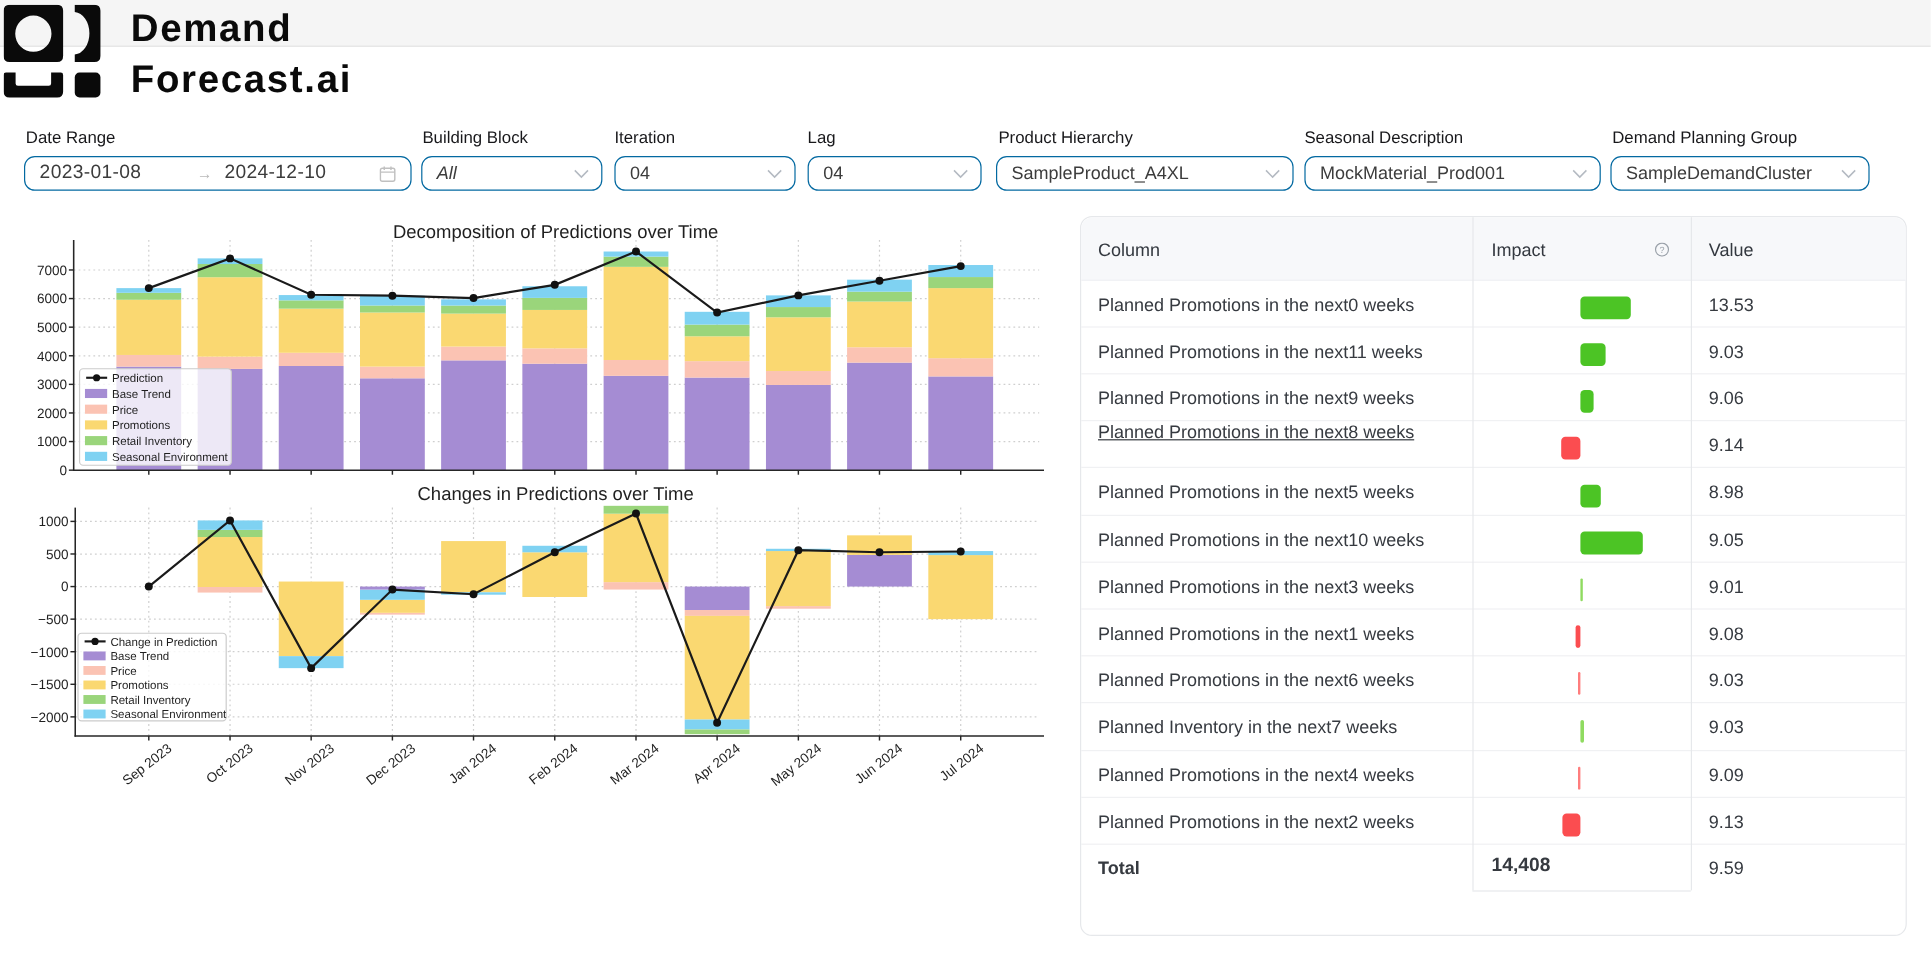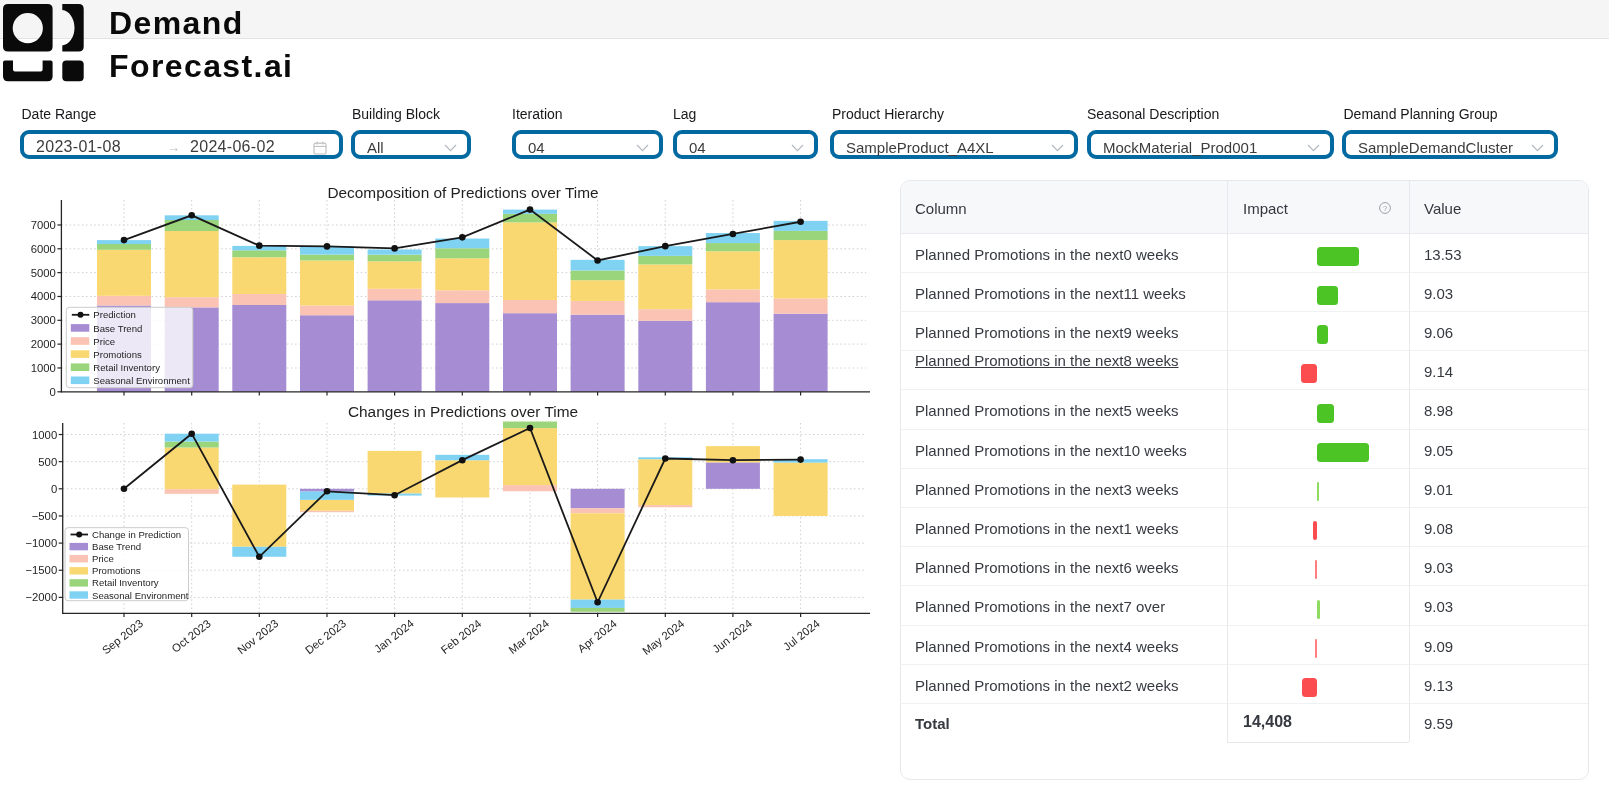--- a/index.html
+++ b/index.html
@@ -1,17 +1,17 @@
 <!DOCTYPE html>
 <html><head><meta charset="utf-8">
 <style>
 * { margin:0; padding:0; box-sizing:border-box; }
 html,body { width:1609px; height:798px; background:#fff; font-family:"Liberation Sans", sans-serif; position:relative; overflow:hidden; }
 .flabel { position:absolute; top:106px; font-size:14px; color:#18181b; }
-.sel { position:absolute; top:129.5px; height:29px; background:#fff; border:4px solid #0369a1; border-radius:9px; font-size:15px; color:#3c3c3c; }
+.sel { position:absolute; top:129.5px; height:29px; background:#fff; border:1px solid #0369a1; border-radius:9px; font-size:15px; color:#3c3c3c; }
 .seltxt { position:absolute; left:12px; top:5px; white-space:nowrap; }
 .chev { position:absolute; right:10px; top:7.5px; }
 .th { position:absolute; font-size:15px; color:#33383f; font-weight:500; }
 .td { position:absolute; font-size:15px; color:#363a40; white-space:nowrap; }
 </style></head>
 <body>
 <div style="position:absolute;left:0;top:0;width:1609px;height:39px;background:#f5f5f5;border-bottom:1px solid #e3e3e3;"></div>
 <svg style="position:absolute;left:3px;top:4px" width="82" height="78" viewBox="0 0 82 78">
 <path fill-rule="evenodd" fill="#0a0a0a" d="M5 0 H44.6 Q49.6 0 49.6 5 V42.6 Q49.6 47.6 44.6 47.6 H5 Q0 47.6 0 42.6 V5 Q0 0 5 0 Z M24.8 9 A15.1 15.1 0 1 0 24.8 39.2 A15.1 15.1 0 1 0 24.8 9 Z"></path>
 <path fill="#0a0a0a" d="M59.3 0 H75.7 Q80.7 0 80.7 5 V42.6 Q80.7 47.6 75.7 47.6 H59.3 V41.5 A13.2 17.8 0 0 0 59.3 6 Z"></path>
@@ -22,29 +22,29 @@
 <div class="flabel" style="left:21.5px;">Date Range</div>
 <div class="flabel" style="left:352px;">Building Block</div>
 <div class="flabel" style="left:512px;">Iteration</div>
 <div class="flabel" style="left:673px;">Lag</div>
 <div class="flabel" style="left:832px;">Product Hierarchy</div>
 <div class="flabel" style="left:1087px;">Seasonal Description</div>
 <div class="flabel" style="left:1343.5px;">Demand Planning Group</div>
 <div class="sel" style="left:20px;width:323px;">
     <span class="seltxt" style="margin-left:0px;top:4.5px;font-size:16px;letter-spacing:0.3px;">2023-01-08</span>
     <span style="position:absolute;left:143px;color:#b8b8b8;font-size:13px;top:6.5px;">→</span>
-    <span style="position:absolute;left:166px;color:#3c3c3c;top:4.5px;font-size:16px;letter-spacing:0.3px;">2024-06-02</span>
+    <span style="position:absolute;left:166px;color:#3c3c3c;top:4.5px;font-size:16px;letter-spacing:0.3px;">2024-12-10</span>
     <svg style="position:absolute;right:12px;top:7.5px" width="14" height="14" viewBox="0 0 14 14">
       <rect x="1" y="2.2" width="12" height="10.8" rx="1.6" fill="none" stroke="#c0c0c0" stroke-width="1.2"></rect>
       <line x1="4.2" y1="0.8" x2="4.2" y2="3.6" stroke="#c0c0c0" stroke-width="1.2"></line>
       <line x1="9.8" y1="0.8" x2="9.8" y2="3.6" stroke="#c0c0c0" stroke-width="1.2"></line>
       <line x1="1" y1="5.4" x2="13" y2="5.4" stroke="#c0c0c0" stroke-width="1.1"></line>
     </svg>
   </div>
-<div class="sel" style="left:351px;width:120px;">
+<div class="sel" style="left:351px;width:151px;font-style:italic;">
     <span class="seltxt">All</span>
     <svg class="chev" width="13" height="13" viewBox="0 0 13 13">
       <path d="M1 4 L6.5 9.6 L12 4" fill="none" stroke="#b4bac2" stroke-width="1.25"></path>
     </svg>
   </div>
 <div class="sel" style="left:512px;width:151px;">
     <span class="seltxt">04</span>
     <svg class="chev" width="13" height="13" viewBox="0 0 13 13">
       <path d="M1 4 L6.5 9.6 L12 4" fill="none" stroke="#b4bac2" stroke-width="1.25"></path>
     </svg>
@@ -359,21 +359,21 @@
 <div style="position:absolute;left:1317.4px;top:481.9px;width:2px;height:19px;background:#8fdb60;border-radius:3.5px;"></div>
 <div style="position:absolute;left:900.5px;top:546.1px;width:687.0px;height:1px;background:#f0f1f3;"></div>
 <div class="td" style="left:915px;top:519.9px;">Planned Promotions in the next1 weeks</div>
 <div class="td" style="left:1424px;top:519.9px;">9.08</div>
 <div style="position:absolute;left:1313.4px;top:521.1px;width:4px;height:19px;background:#fb4d50;border-radius:3.5px;"></div>
 <div style="position:absolute;left:900.5px;top:585.3px;width:687.0px;height:1px;background:#f0f1f3;"></div>
 <div class="td" style="left:915px;top:559.1px;">Planned Promotions in the next6 weeks</div>
 <div class="td" style="left:1424px;top:559.1px;">9.03</div>
 <div style="position:absolute;left:1315.4px;top:560.3px;width:2px;height:19px;background:#ff7d7d;border-radius:3.5px;"></div>
 <div style="position:absolute;left:900.5px;top:624.5px;width:687.0px;height:1px;background:#f0f1f3;"></div>
-<div class="td" style="left:915px;top:598.3px;">Planned Promotions in the next7 over</div>
+<div class="td" style="left:915px;top:598.3px;">Planned Inventory in the next7 weeks</div>
 <div class="td" style="left:1424px;top:598.3px;">9.03</div>
 <div style="position:absolute;left:1317.4px;top:599.5px;width:2.5px;height:19px;background:#8fdb60;border-radius:3.5px;"></div>
 <div style="position:absolute;left:900.5px;top:663.7px;width:687.0px;height:1px;background:#f0f1f3;"></div>
 <div class="td" style="left:915px;top:637.5px;">Planned Promotions in the next4 weeks</div>
 <div class="td" style="left:1424px;top:637.5px;">9.09</div>
 <div style="position:absolute;left:1315.4px;top:638.7px;width:2px;height:19px;background:#ff7d7d;border-radius:3.5px;"></div>
 <div style="position:absolute;left:900.5px;top:702.9px;width:687.0px;height:1px;background:#f0f1f3;"></div>
 <div class="td" style="left:915px;top:676.7px;">Planned Promotions in the next2 weeks</div>
 <div class="td" style="left:1424px;top:676.7px;">9.13</div>
 <div style="position:absolute;left:1301.9px;top:677.9px;width:15.5px;height:19px;background:#fb4d50;border-radius:3.5px;"></div>

